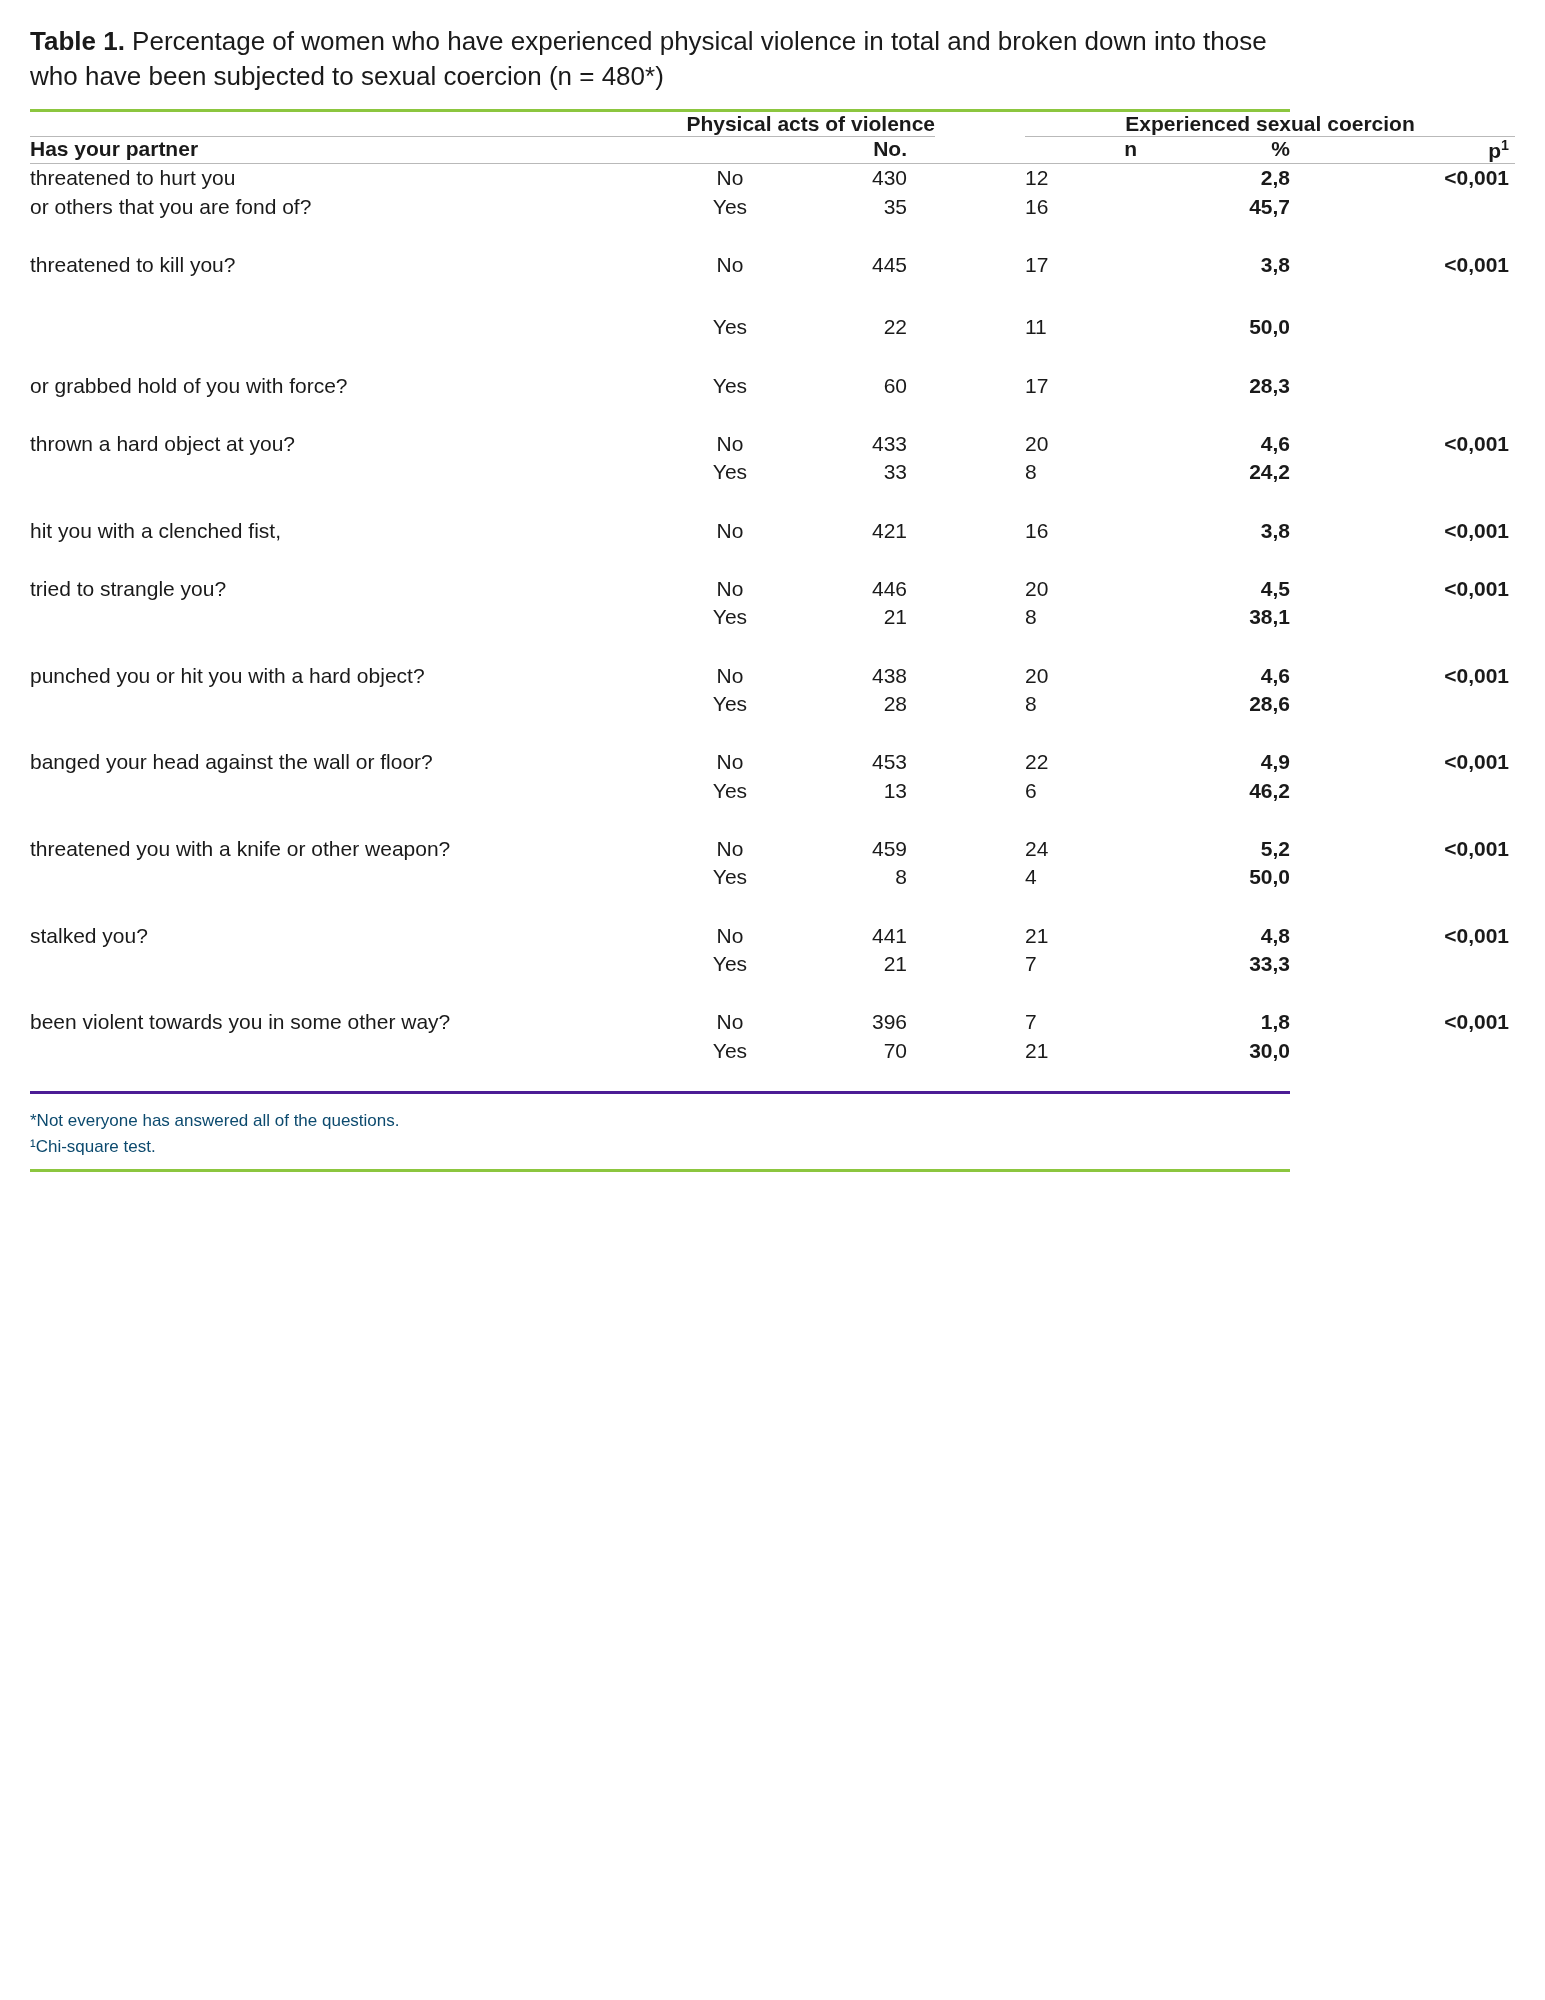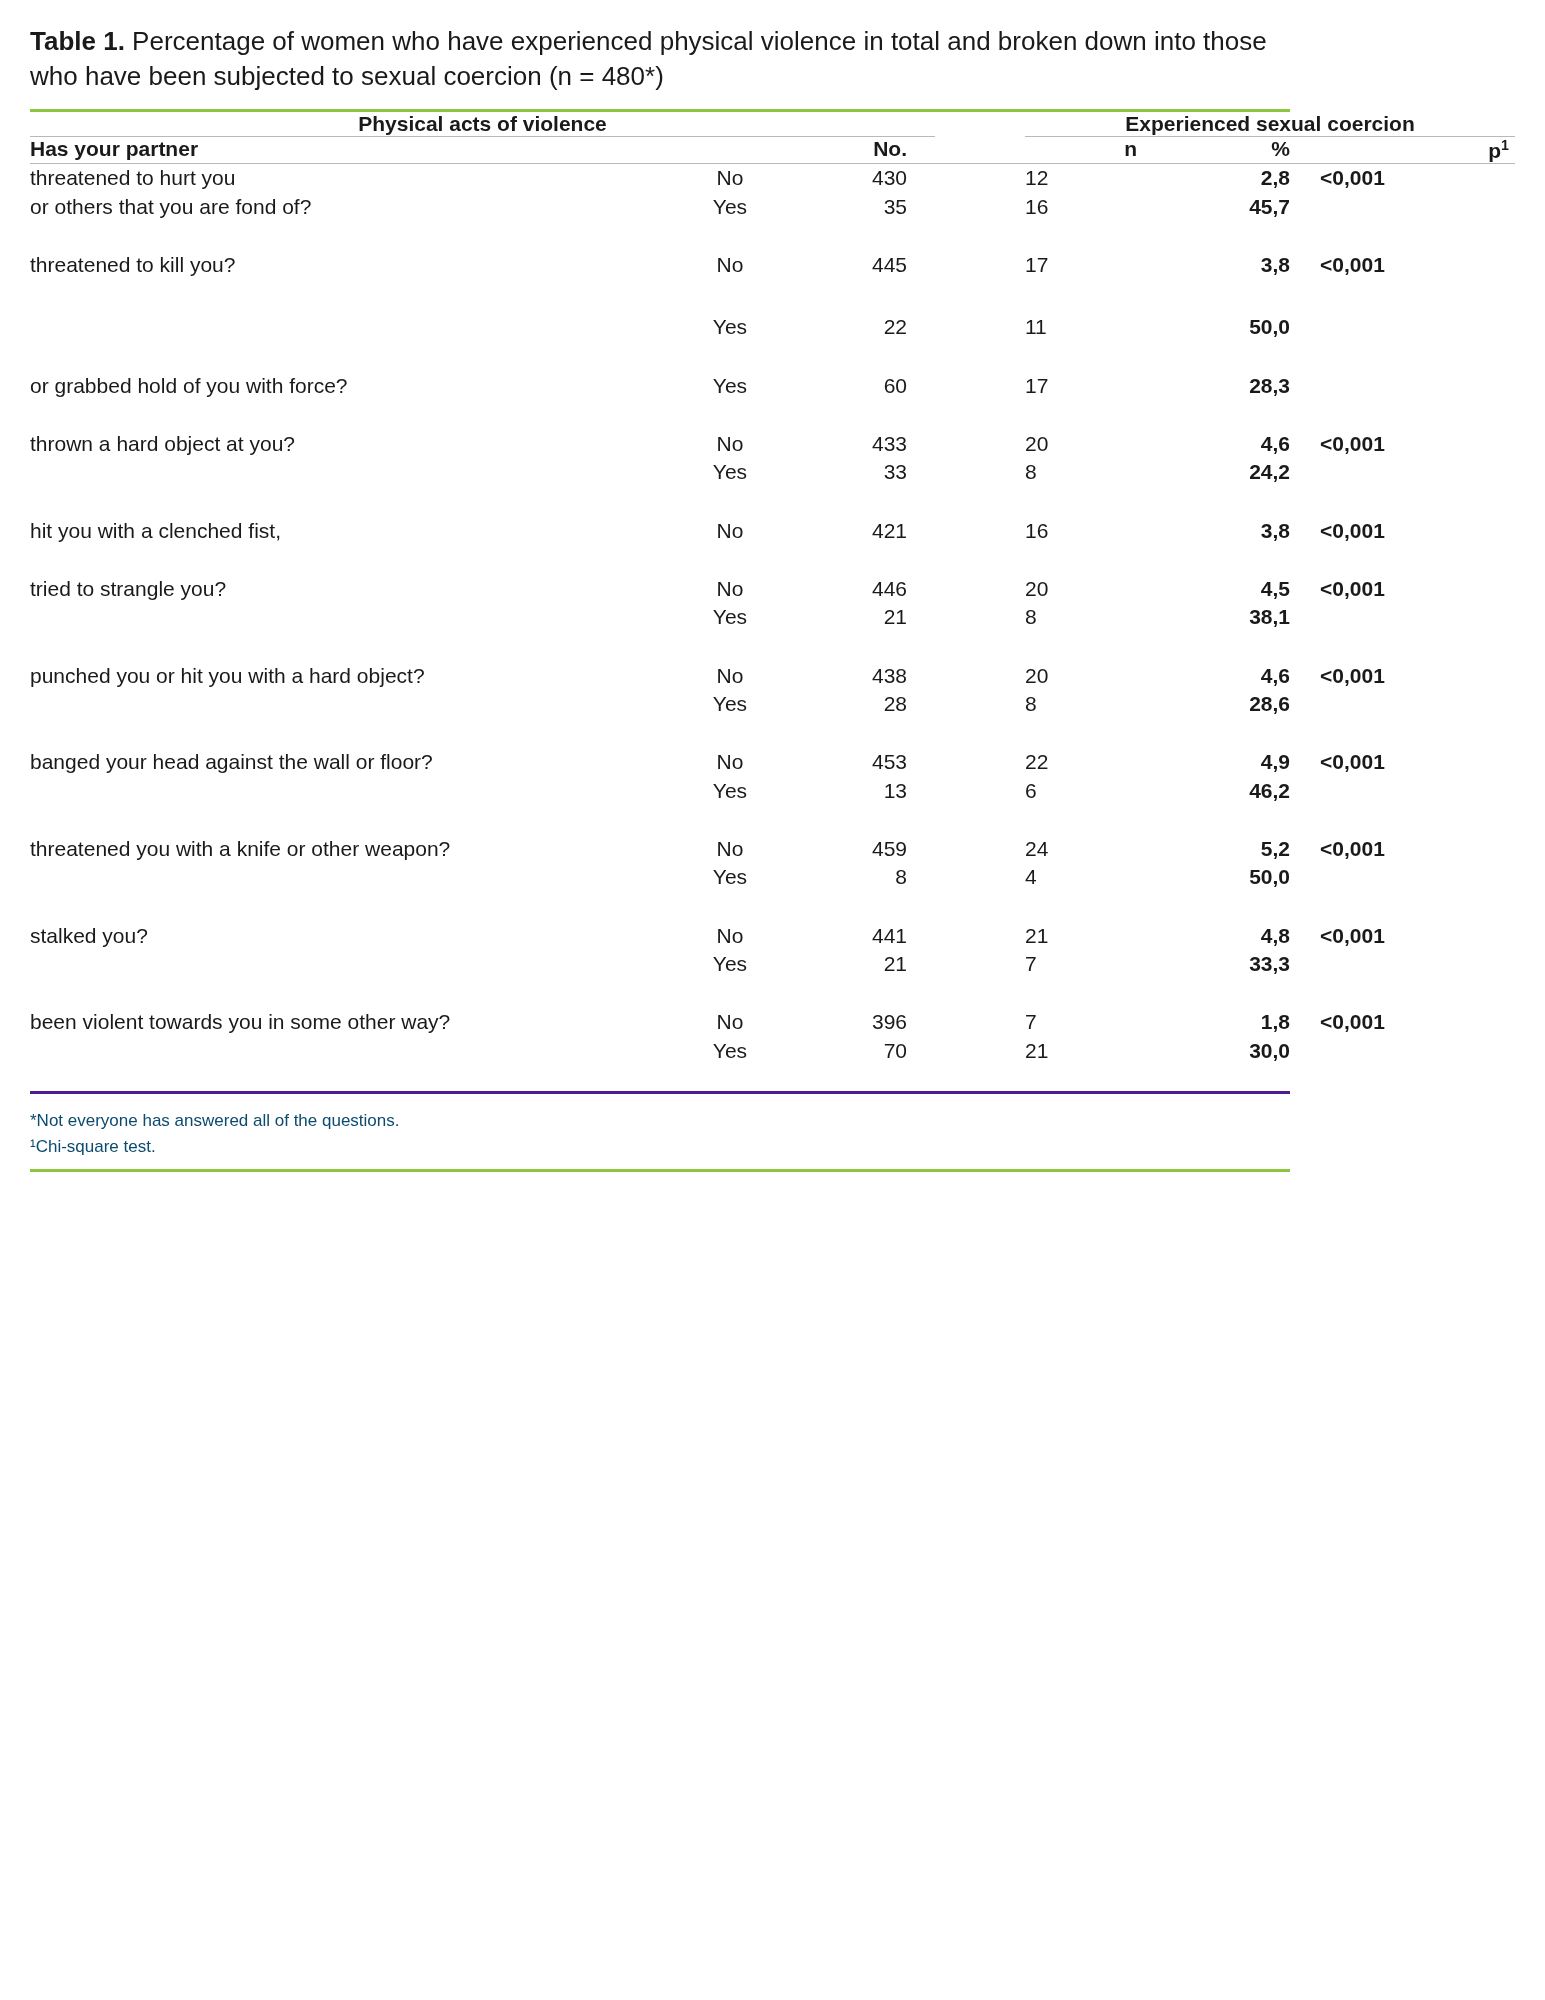--- a/index.html
+++ b/index.html
@@ -58,21 +58,21 @@
   col.c-pct    { width: 165px; }
   col.c-p      { width: 195px; }
 
   .grouphdr-row td {
     padding-top: 48px;
     padding-bottom: 14px;
     font-size: 21px;
     font-weight: bold;
   }
   .grouphdr-left {
-    text-align: center;
+    text-align: right;
   }
   .grouphdr-right {
     text-align: center;
   }
   .hdrline-left {
     border-bottom: 1px solid #b9b9b9;
   }
   .hdrline-right {
     border-bottom: 1px solid #b9b9b9;
   }
@@ -110,21 +110,21 @@
   }
   .body-row td.nval {
     padding-right: 18px;
   }
   .body-row td.pct {
     text-align: right;
     font-weight: bold;
     padding-right: 30px;
   }
   .body-row td.pv {
-    text-align: left;
+    text-align: right;
     font-weight: bold;
     padding-right: 6px;
   }
   .row-a td { padding-top: 22px; padding-bottom: 0; }
   .row-b td { padding-top: 12px; padding-bottom: 0; }
   .row-b.extra td { padding-top: 34px; }
   .item-2line { line-height: 1.33; }
   .spacer td { height: 30px; }
 
   

